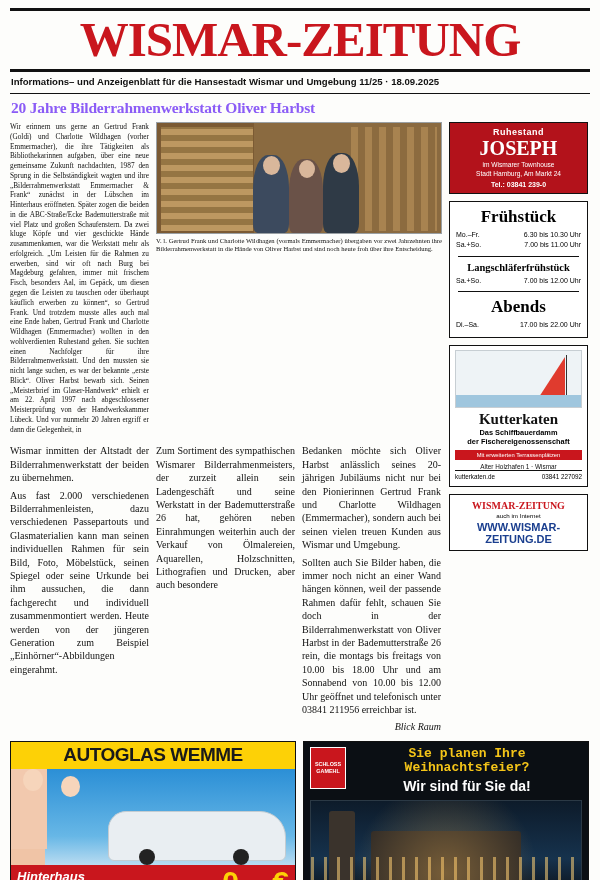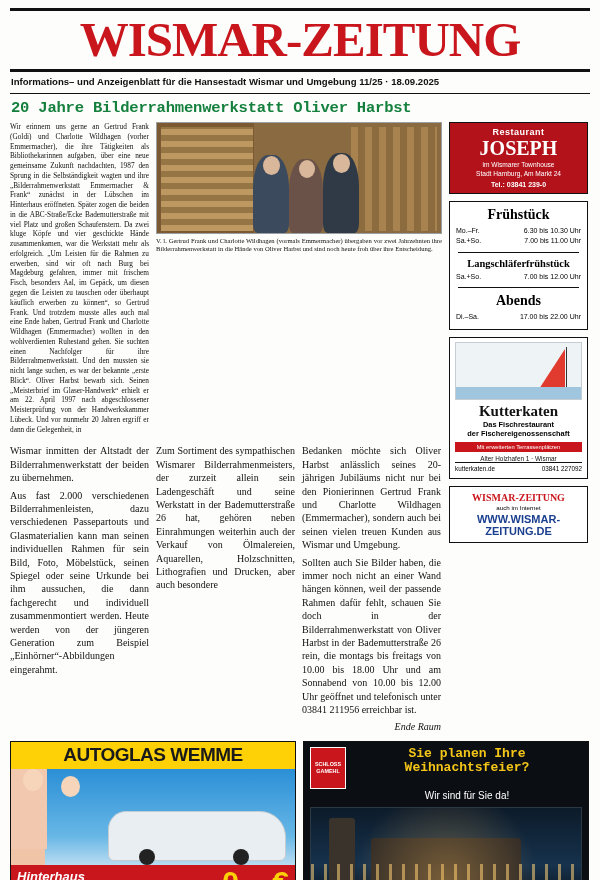--- a/index.html
+++ b/index.html
@@ -38,24 +38,24 @@
   .masthead-rule-thin{height:1px;background:#111;margin-top:2px;}
   .masthead-sub{
     font-size:9.6px;
     color:#111;
     padding:4px 0 4px 1px;
     font-weight:bold;
   }
 
   
   .headline{
-    font-family:Liberation Mono, monospace;
+    font-family:Liberation Serif, serif;
     font-weight:bold;
     font-size:15.5px;
-    color:#15803d;
+    color:#8b5cf6;
     margin:5px 0 5px 1px;
     letter-spacing:-0.2px;
   }
 
   
   .body-area{
     display:flex;
     gap:7px;
   }
   .editorial{
@@ -157,21 +157,21 @@
   .ad-joseph .j{
     font-family:"Liberation Serif", serif;
     font-size:20px;font-weight:bold;line-height:1.05;margin:1px 0 2px;
   }
   .ad-joseph .sm{font-size:6.6px;line-height:1.35;}
   .ad-joseph .tel{font-size:7px;font-weight:bold;margin-top:2px;}
 
   .ad-times{padding:5px 6px 6px 6px;text-align:center;}
   .ad-times .hd{
     font-family:"Liberation Serif", serif;
-    font-weight:bold;font-size:14px;margin-bottom:3px;
+    font-weight:bold;font-size:17px;margin-bottom:3px;
   }
   .ad-times .ln{
     font-size:7px;line-height:1.5;
     display:flex;justify-content:space-between;
   }
   .ad-times .sep{height:1px;background:#111;margin:5px 2px;}
 
   .ad-kutter{padding:4px 5px 6px 5px;}
   .ad-kutter .pic{
     height:58px;background:#eef3f6;border:1px solid #c7ced3;
@@ -261,21 +261,21 @@
     position:relative;overflow:hidden;
   }
   .gh-top{display:flex;gap:6px;padding:5px 6px 3px 6px;align-items:flex-start;}
   .gh-crest{
     width:34px;height:40px;background:#c9161d;color:#fff;font-size:5.4px;font-weight:bold;
     display:flex;flex-direction:column;align-items:center;justify-content:center;line-height:1.15;text-align:center;
     border:1px solid #fff;flex:0 0 auto;
   }
   .gh-head{flex:1;text-align:center;}
   .gh-head .h1{color:#f5c518;font-size:13px;font-weight:bold;line-height:1.1;font-family:Liberation Mono, monospace;}
-  .gh-head .h2{color:#fff;font-size:10px;font-weight:normal;margin-top:15px;}
+  .gh-head .h2{color:#fff;font-size:14px;font-weight:bold;margin-top:3px;}
   .gh-pic{
     height:96px;margin:3px 6px;background:linear-gradient(#0d1b2a,#16324d 60%,#0b0f14);
     position:relative;overflow:hidden;border:1px solid #2b3945;
   }
   .gh-pic .castle{
     position:absolute;left:50%;transform:translateX(-50%);bottom:6px;
     width:150px;height:60px;background:#2f2a26;border-radius:3px;
   }
   .gh-pic .tower{
     position:absolute;left:18px;bottom:6px;width:26px;height:80px;background:#3a332c;border-radius:3px 3px 0 0;
@@ -343,29 +343,29 @@
           <p style="visibility:hidden;height:0;margin:0;overflow:hidden">Wir erinnern uns gerne an Gertrud Frank (Goldi) und Charlotte Wildhagen (vorher Emmermacher), die ihre Tätigkeiten als Bibliothekarinnen aufgaben, über eine neue gemeinsame Zukunft nachdachten, 1987 den Sprung in die Selbständigkeit wagten und ihre „Bilderrahmenwerkstatt Emmermacher &amp; Frank“ zunächst in der Lübschen im Hinterhaus eröffneten. Später zogen die beiden in die ABC-Straße/Ecke Bademutterstraße mit viel Platz und großen Schaufenstern. Da zwei kluge Köpfe und vier geschickte Hände zusammenkamen, war die Werkstatt mehr als erfolgreich. „Um Leisten für die Rahmen zu erwerben, sind wir oft nach Burg bei Magdeburg gefahren, immer mit frischem Fisch, besonders Aal, im Gepäck, um diesen gegen die Leisten zu tauschen oder überhaupt käuflich erwerben zu können“, so Gertrud Frank. Und trotzdem musste alles auch mal eine Ende haben, Gertrud Frank und Charlotte Wildhagen (Emmermacher) wollten in den wohlverdienten Ruhestand gehen. Sie suchten einen Nachfolger für ihre Bilderrahmenwerkstatt. Und den mussten sie nicht lange suchen, es war der bekannte „erste Blick“. Oliver Harbst bewarb sich. Seinen „Meisterbrief im Glaser-Handwerk“ erhielt er am 22. April 1997 nach abgeschlossener Meisterprüfung von der Handwerkskammer Lübeck. Und vor nunmehr 20 Jahren ergriff er dann die Gelegenheit, in</p>
           <p>Wismar inmitten der Altstadt der Bilderrahmenwerkstatt der beiden zu übernehmen.</p>
           <p>Aus fast 2.000 verschiedenen Bilderrahmenleisten, dazu verschiedenen Passepartouts und Glasmaterialien kann man seinen individuellen Rahmen für sein Bild, Foto, Möbelstück, seinen Spiegel oder seine Urkunde bei ihm aussuchen, die dann fachgerecht und individuell zusammenmontiert werden. Heute werden von der jüngeren Generation zum Beispiel „Einhörner“-Abbildungen eingerahmt.</p>
         </div>
         <div class="col">
           <p>Zum Sortiment des sympathischen Wismarer Bilderrahmenmeisters, der zurzeit allein sein Ladengeschäft und seine Werkstatt in der Bademutterstraße 26 hat, gehören neben Einrahmungen weiterhin auch der Verkauf von Ölmalereien, Aquarellen, Holzschnitten, Lithografien und Drucken, aber auch besondere</p>
         </div>
         <div class="col">
           <p>Bedanken möchte sich Oliver Harbst anlässlich seines 20-jährigen Jubiläums nicht nur bei den Pionierinnen Gertrud Frank und Charlotte Wildhagen (Emmermacher), sondern auch bei seinen vielen treuen Kunden aus Wismar und Umgebung.</p>
           <p>Sollten auch Sie Bilder haben, die immer noch nicht an einer Wand hängen können, weil der passende Rahmen dafür fehlt, schauen Sie doch in der Bilderrahmenwerkstatt von Oliver Harbst in der Bademutterstraße 26 rein, die montags bis freitags von 10.00 bis 18.00 Uhr und am Sonnabend von 10.00 bis 12.00 Uhr geöffnet und telefonisch unter 03841 211956 erreichbar ist.</p>
-          <div class="byline">Ende Raum</div>
+          <div class="byline">Blick Raum</div>
         </div>
       </div>
     </div>
 
     <div class="railright">
 
       <div class="ad ad-joseph">
-        <div class="r">Restaurant</div>
+        <div class="r">Ruhestand</div>
         <div class="j">JOSEPH</div>
         <div class="sm">im Wismarer Townhouse</div>
         <div class="sm">Stadt Hamburg, Am Markt 24</div>
         <div class="tel">Tel.: 03841 239-0</div>
       </div>
 
       <div class="ad ad-times">
         <div class="hd">Frühstück</div>
         <div class="ln">
           <span>Mo.–Fr.</span>
@@ -389,21 +389,21 @@
         </div>
       </div>
 
       <div class="ad ad-kutter">
         <div class="pic">
           <div class="mast"></div>
           <div class="sail"></div>
           <div class="water"></div>
         </div>
         <div class="name">Kutterkaten</div>
-        <div class="s1">Das Fischrestaurant</div>
+        <div class="s1">Das Schiffbauerdamm</div>
         <div class="s1">der Fischereigenossenschaft</div>
         <div class="bar">Mit erweiterten Terrassenplätzen</div>
         <div class="s2">Alter Holzhafen 1 · Wismar</div>
         <div class="foot">
           <span>kutterkaten.de</span>
           <span>03841 227092</span>
         </div>
       </div>
 
       <div class="ad ad-wz">

